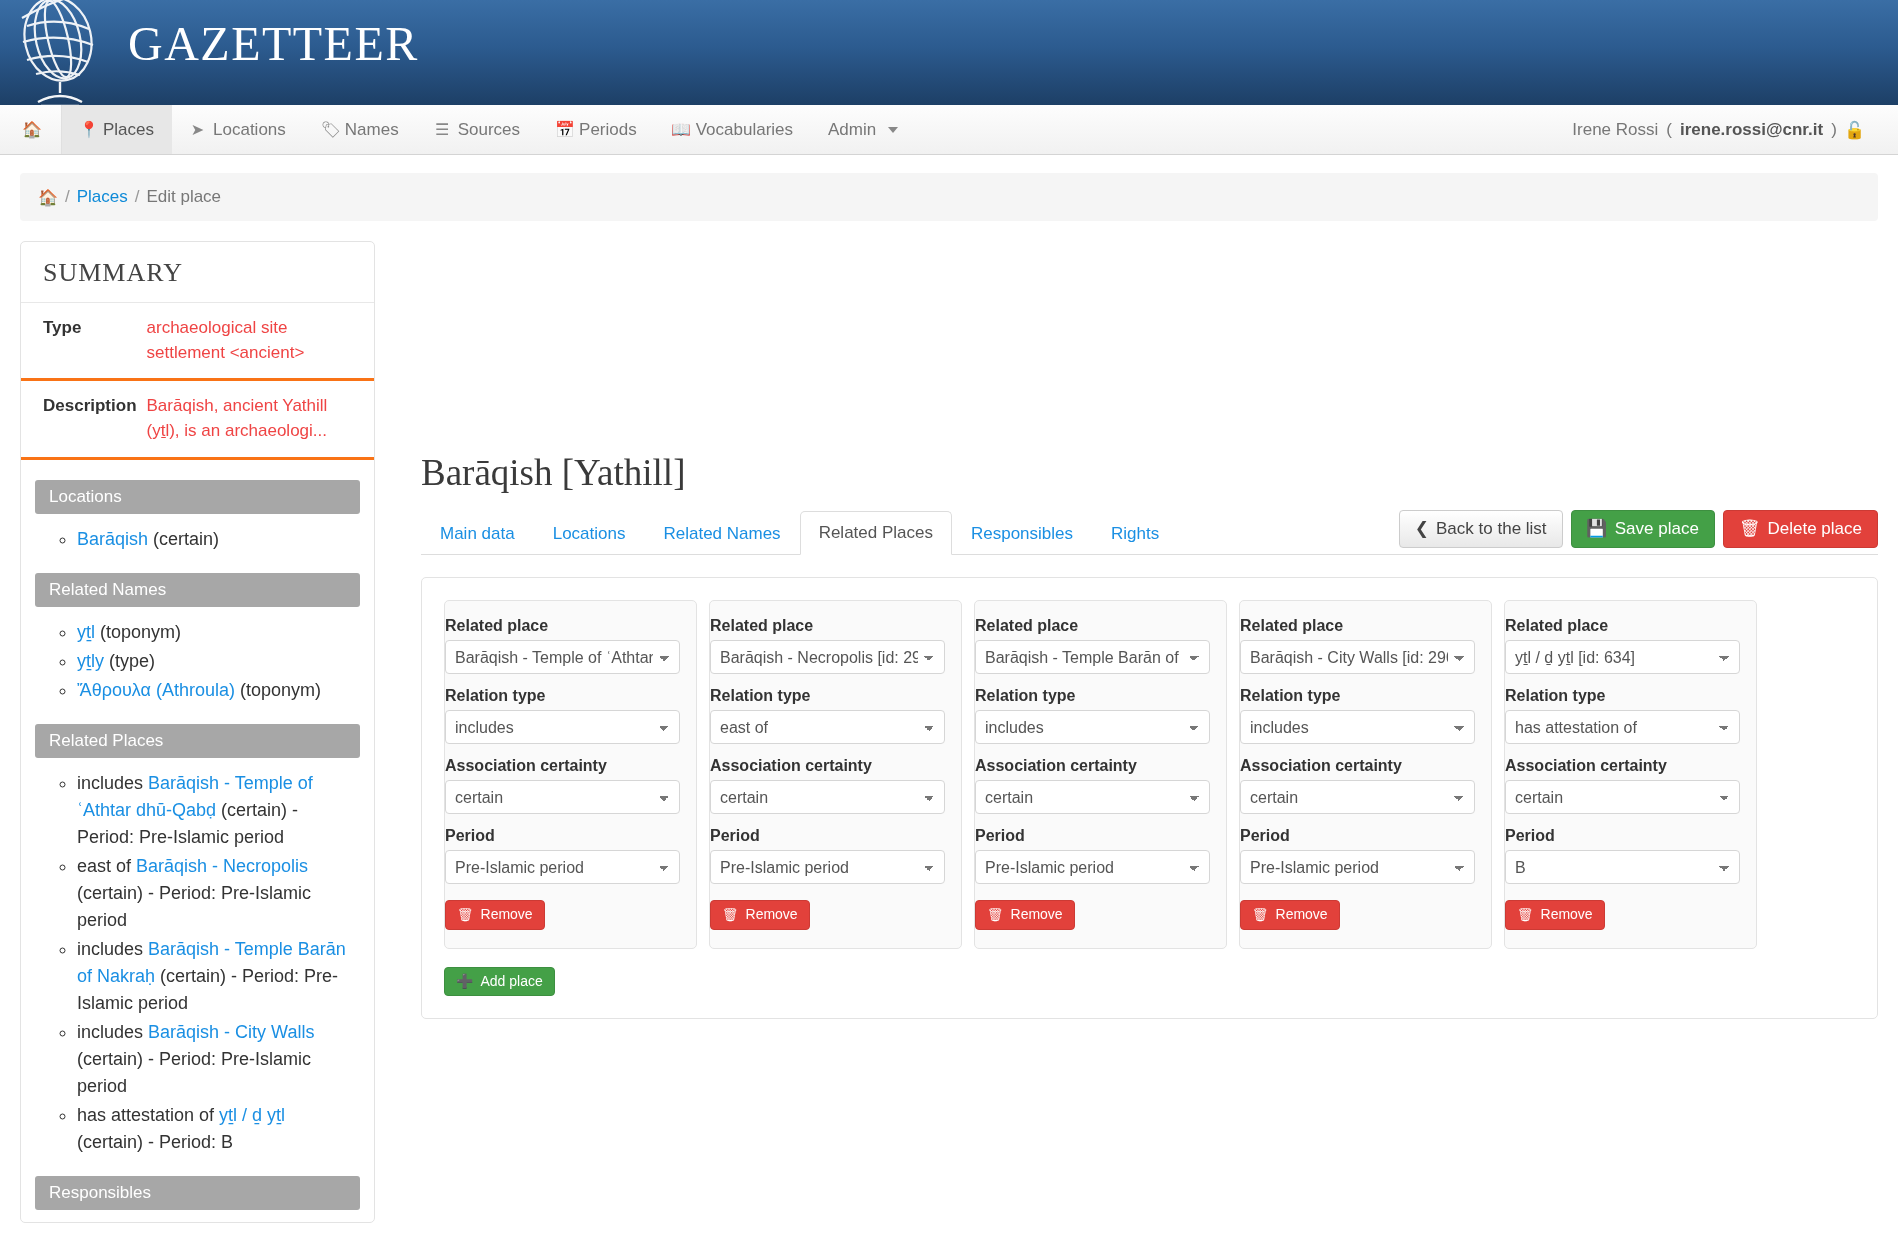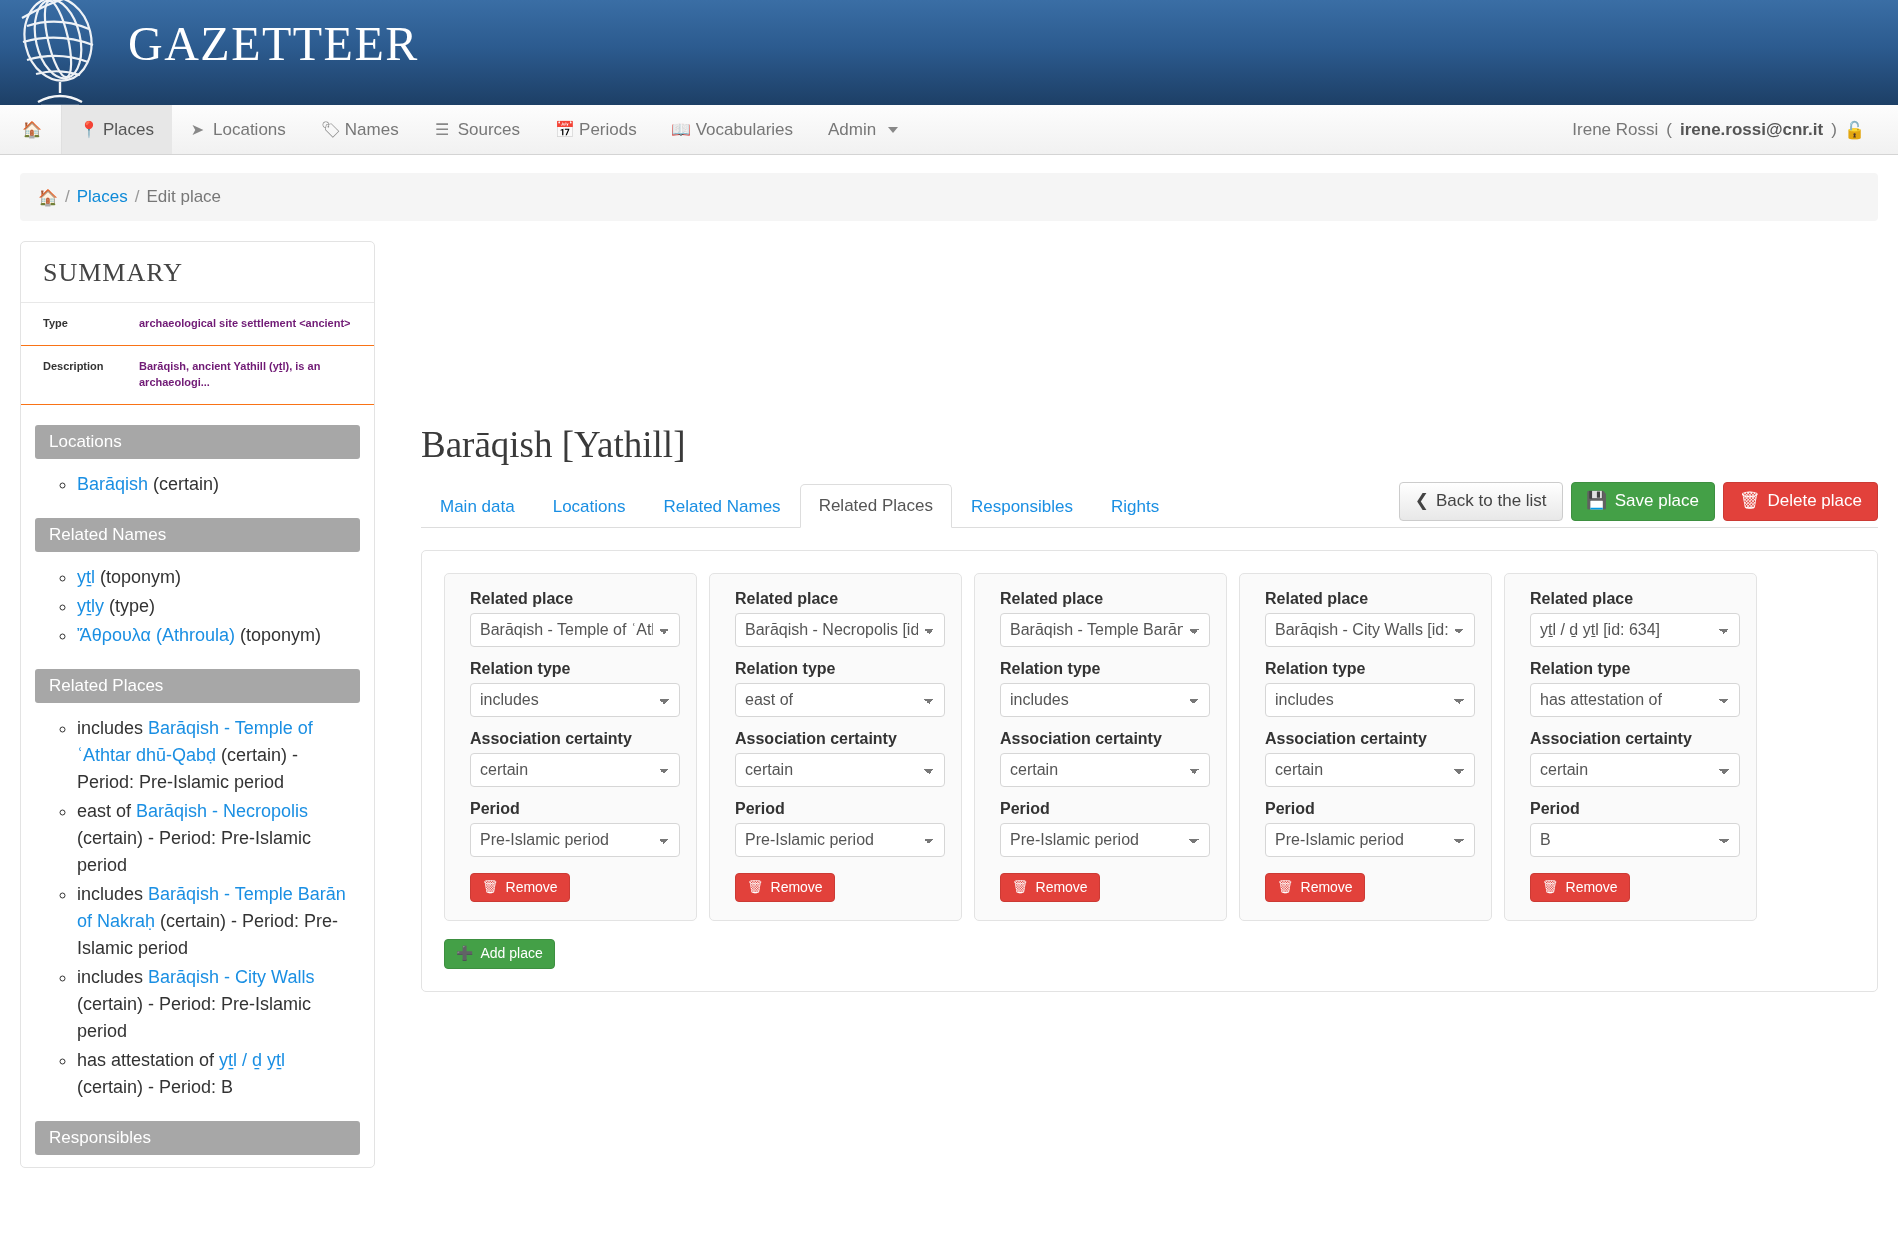--- a/index.html
+++ b/index.html
@@ -96,26 +96,26 @@
     font-family:"Liberation Serif", serif;
     font-size:26px;
     letter-spacing:1px;
     color:#444;
     border-bottom:1px solid #e8e8e8;
   }
   .sum-table{ width:100%; border-collapse:collapse; }
   .sum-table td{
     padding:13px 10px 13px 0;
     vertical-align:top;
-    border-bottom:1px solid #f97316;
-    font-size:11px;
+    border-bottom:3px solid #f97316;
+    font-size:17px;
     line-height:1.45;
   }
   .sum-table td.k{ width:118px; font-weight:bold; padding-left:22px; color:#333;}
-  .sum-table td.v{ color:#701a75; padding-right:22px;font-weight:bold;}
+  .sum-table td.v{ color:#ef4444; padding-right:22px;}
 
   .sec-bar{
     background:#a7a7a7;
     color:#fff;
     font-size:17px;
     padding:7px 14px;
     margin:20px 14px 0 14px;
     border-radius:3px;
   }
   ul.sum-list{
@@ -196,21 +196,21 @@
     display:flex;
     flex-wrap:wrap;
     gap:12px;
   }
   .card{
     flex:0 0 253px;
     width:253px;
     border:1px solid #e3e3e3;
     border-radius:5px;
     background:#fafafa;
-    padding:16px 16px 18px 25px;
+    padding:16px 16px 18px 0;
   }
   .fld-label{
     font-weight:bold;
     font-size:16px;
     color:#333;
     margin:0 0 5px 0;
     display:block;
   }
   .fld-label + .sel{ margin-bottom:13px; }
   .sel{

